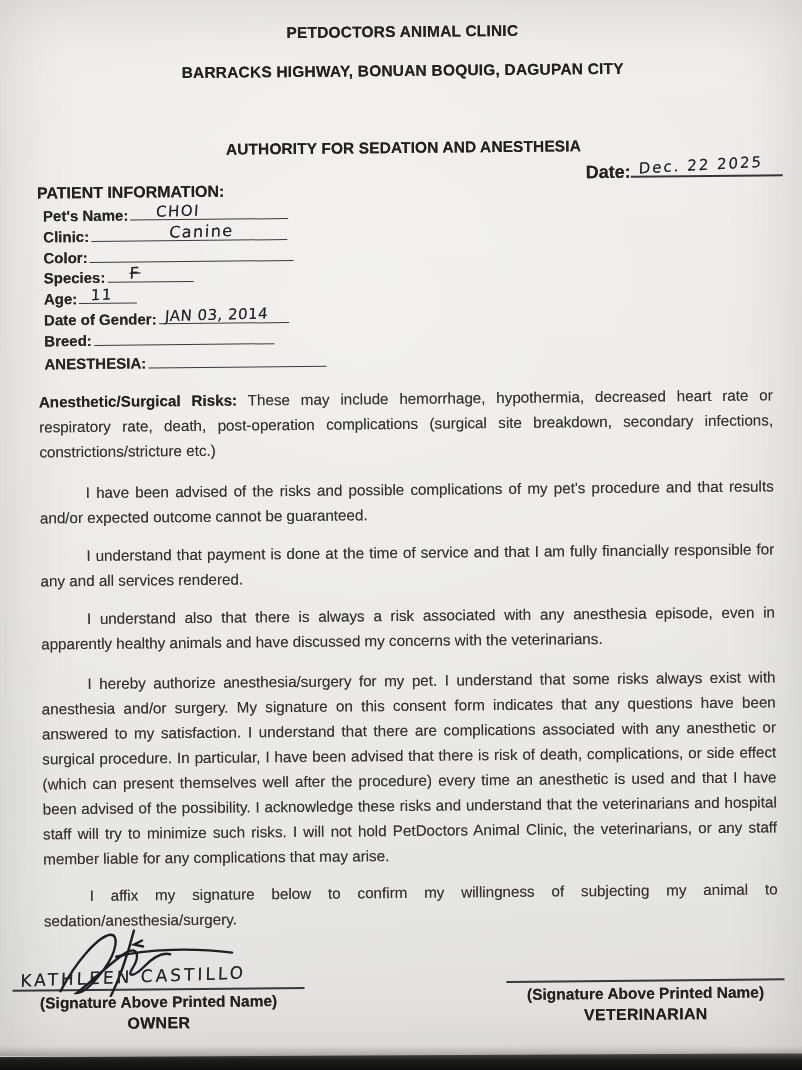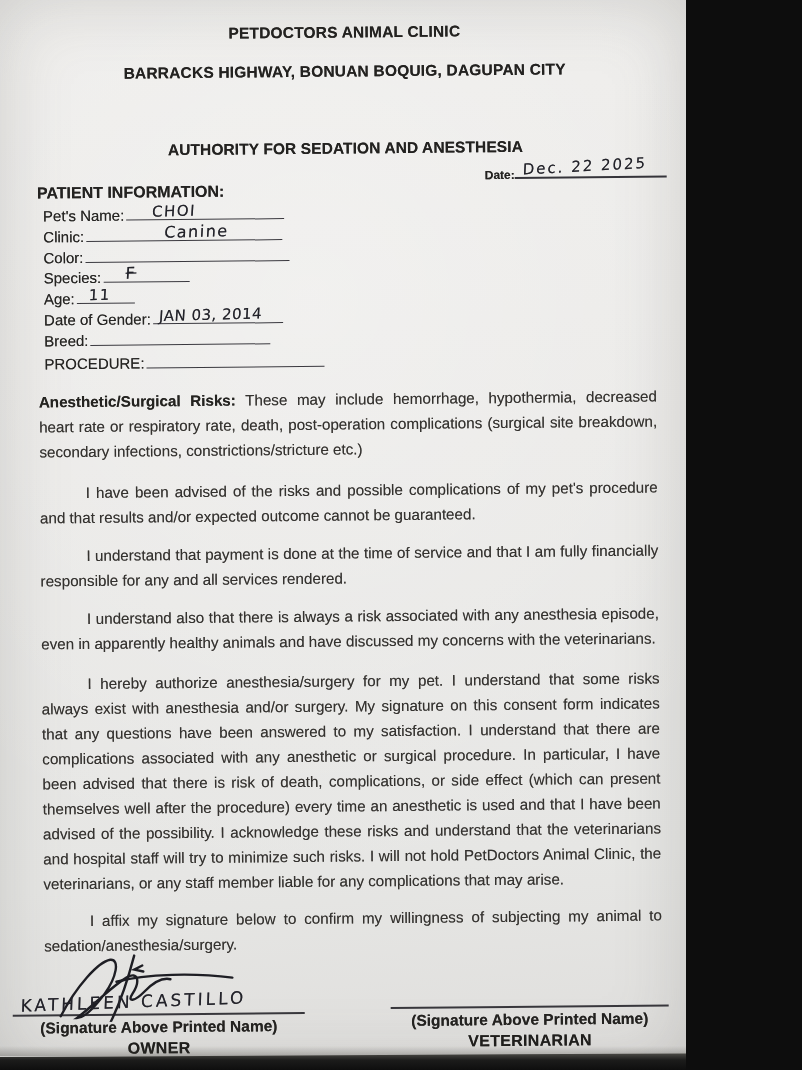--- a/index.html
+++ b/index.html
@@ -1,18 +1,18 @@
 <!DOCTYPE html>
 <html><head>
 <meta charset="utf-8">
 <style>
   html,body{margin:0;padding:0;background:#0d0d0d;}
   .photo{
     position:relative;
-    width:686px;height:1070px;
+    width:802px;height:1070px;
     overflow:hidden;
     background:
       radial-gradient(130% 90% at 45% 28%, rgba(255,255,255,0.30), rgba(0,0,0,0) 62%),
       linear-gradient(176deg,#eeedeb 0%, #eae9e7 42%, #e6e6e4 80%, #dfdedc 100%);
     box-shadow: inset 0 0 70px rgba(90,90,85,0.22);
     font-family:"Liberation Sans", sans-serif;
     color:#2d2b28;
   }
   .tilt{
     position:absolute; inset:0;
@@ -21,32 +21,32 @@
   }
   .content{ padding:22px 28px 0 40px; }
   .center{ text-align:center; }
   .hline{ font-weight:700; font-size:15.5px; line-height:19px; letter-spacing:0.2px;
           color:#232220; text-shadow:0 0 0.6px rgba(35,34,32,.75); margin:0; }
   .clinic-address{ margin-top:20px; }
   .form-title{ margin-top:58px; letter-spacing:0.1px; }
 
   
   .date-row{ position:absolute; top:160px; right:16px; white-space:nowrap; }
-  .date-label{ font-weight:700; font-size:12px; color:#232220; text-shadow:0 0 0.6px rgba(35,34,32,.7);margin-top:31px; }
+  .date-label{ font-weight:700; font-size:18px; color:#232220; text-shadow:0 0 0.6px rgba(35,34,32,.7);margin-top:31px; }
   .date-line{ display:inline-block; width:152px; border-bottom:2px solid #35343a; position:relative; height:18px; vertical-align:baseline; }
   .hand{ font-family:"DejaVu Sans", sans-serif; color:#23232a; text-shadow:0 0 0.5px rgba(30,30,40,.6); }
   .date-value{ position:absolute; left:8px; bottom:1px; font-size:15px; letter-spacing:2px;
                transform:rotate(-2.5deg) skewX(-6deg); white-space:nowrap; }
 
   
   .section-title{ margin-top:24px; font-weight:700; font-size:16px; color:#232220;
                   text-shadow:0 0 0.6px rgba(35,34,32,.75); }
   .fields{ margin-top:3px; margin-left:6px; }
   .field-row{ height:20.8px; font-size:15px; white-space:nowrap; }
-  .flabel{ font-weight:400; color:#262523; text-shadow:0 0 0.5px rgba(38,37,35,.7);text-align:right; }
+  .flabel{ font-weight:700; color:#262523; text-shadow:0 0 0.5px rgba(38,37,35,.7);text-align:right; }
   .fline{ display:inline-block; border-bottom:1.8px solid #3a393f; position:relative;
           height:15px; vertical-align:baseline; margin-left:2px; }
   .fvalue{ position:absolute; bottom:-1px; font-size:15px; letter-spacing:1.5px; white-space:nowrap;
            transform:rotate(-1deg) skewX(-5deg); }
   .w158{width:158px;} .w196{width:196px;} .w204{width:204px;} .w86{width:86px;}
   .w58{width:58px;} .w130{width:130px;} .w180{width:180px;} .w178{width:178px;}
 
   
   .bodytext p{ margin:0; font-size:15.2px; line-height:25px; text-align:justify;
                color:#34322f; text-shadow:0 0 0.55px rgba(52,50,47,.55); }
@@ -116,21 +116,21 @@
         <div class="field-row">
           <span class="flabel">Age:</span><span class="fline w58"><span class="hand fvalue" style="left:12px;">11</span></span>
         </div>
         <div class="field-row">
           <span class="flabel">Date of Gender:</span><span class="fline w130"><span class="hand fvalue" style="left:6px;letter-spacing:0.5px;">JAN 03, 2014</span></span>
         </div>
         <div class="field-row">
           <span class="flabel">Breed:</span><span class="fline w180"><span class="hand fvalue"></span></span>
         </div>
         <div class="field-row" style="margin-top:2px;">
-          <span class="flabel">PROCEDURE:</span><span class="fline w178"><span class="hand fvalue"></span></span>
+          <span class="flabel">ANESTHESIA:</span><span class="fline w178"><span class="hand fvalue"></span></span>
         </div>
       </div>
 
       <div class="bodytext">
         <p class="risks"><b>Anesthetic/Surgical Risks:</b> <span>These may include hemorrhage, hypothermia, decreased heart rate or respiratory rate, death, post-operation complications (surgical site breakdown, secondary infections, constrictions/stricture etc.)</span></p>
         <p class="indent mt16">I have been advised of the risks and possible complications of my pet's procedure and that results and/or expected outcome cannot be guaranteed.</p>
         <p class="indent mt13">I understand that payment is done at the time of service and that I am fully financially responsible for any and all services rendered.</p>
         <p class="indent mt13">I understand also that there is always a risk associated with any anesthesia episode, even in apparently healthy animals and have discussed my concerns with the veterinarians.</p>
         <p class="indent mt15">I hereby authorize anesthesia/surgery for my pet. I understand that some risks always exist with anesthesia and/or surgery. My signature on this consent form indicates that any questions have been answered to my satisfaction. I understand that there are complications associated with any anesthetic or surgical procedure. In particular, I have been advised that there is risk of death, complications, or side effect (which can present themselves well after the procedure) every time an anesthetic is used and that I have been advised of the possibility. I acknowledge these risks and understand that the veterinarians and hospital staff will try to minimize such risks. I will not hold PetDoctors Animal Clinic, the veterinarians, or any staff member liable for any complications that may arise.</p>
         <p class="indent mt12">I affix my signature below to confirm my willingness of subjecting my animal to sedation/anesthesia/surgery.</p>

